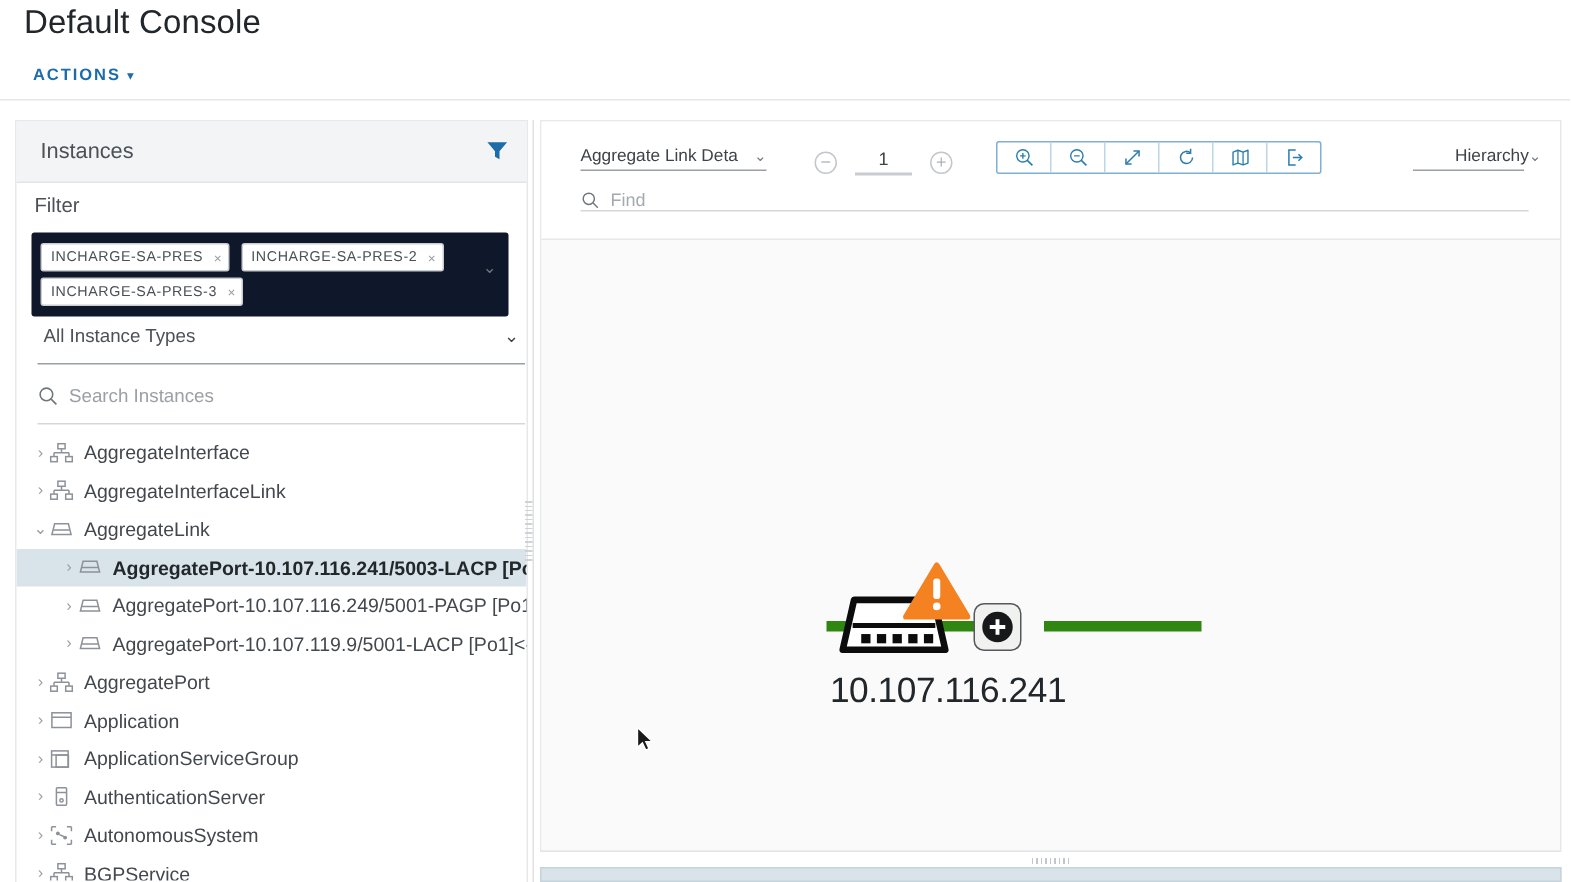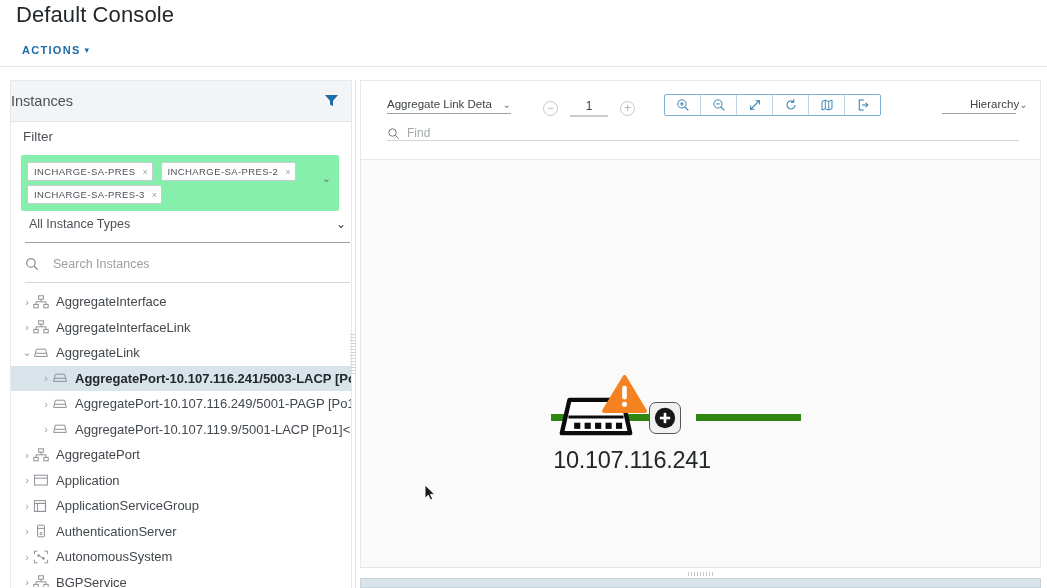--- a/index.html
+++ b/index.html
@@ -43,36 +43,36 @@
     border-bottom: none;
     box-sizing: border-box;
   }
   .panel-head {
     position: relative; height: 40px;
     background: #f3f4f5;
     border-bottom: 1px solid #e2e4e6;
     display: flex; align-items: center;
   }
   .panel-head .title {
-    margin-left: 0; font-size: 14.5px; color: #4c5157;
+    margin-left: 16px; font-size: 14.5px; color: #4c5157;
   }
   .funnel-icon {
     position: absolute; right: 12px; top: 12px;
     width: 15px; height: 15px; cursor: pointer;
   }
 
   .filter-label {
     position: absolute; left: 12px; top: 48px;
     font-size: 13.5px; color: #4c5157;
   }
 
   .chips-box {
     position: absolute; left: 10px; top: 74px;
     width: 318px; min-height: 40px;
-    background: #86efac;
+    background: #0f172a;
     border-radius: 2px;
     padding: 5px 26px 5px 6px;
     box-sizing: border-box;
   }
   .chip {
     display: inline-flex; align-items: center;
     border: 1px solid #c9ccd0; border-radius: 2px;
     background: #ffffff;
     height: 17px; padding: 0 4px 0 6px;
     margin: 2px 3px 2px 0;
@@ -92,21 +92,21 @@
     display: flex; align-items: flex-start; justify-content: space-between;
     cursor: pointer;
   }
   .type-select .val { font-size: 12.5px; color: #4c5157; padding-left: 4px; }
   .type-select .caret { color: #3d4347; font-size: 12px; padding-right: 4px; }
 
   .search-instances {
     position: absolute; left: 14px; top: 176px;
     width: 325px; height: 25px;
     border-bottom: 1px solid #d4d7da;
-    display: flex; align-items: flex-start; gap: 14px;
+    display: flex; align-items: flex-start; gap: 7px;
     cursor: text;
   }
   .search-instances .ph { font-size: 12.5px; color: #9aa0a6; }
 
   
   .tree {
     position: absolute; left: 0; top: 208px;
     width: 340px; height: 298px;
     overflow: hidden;
   }

